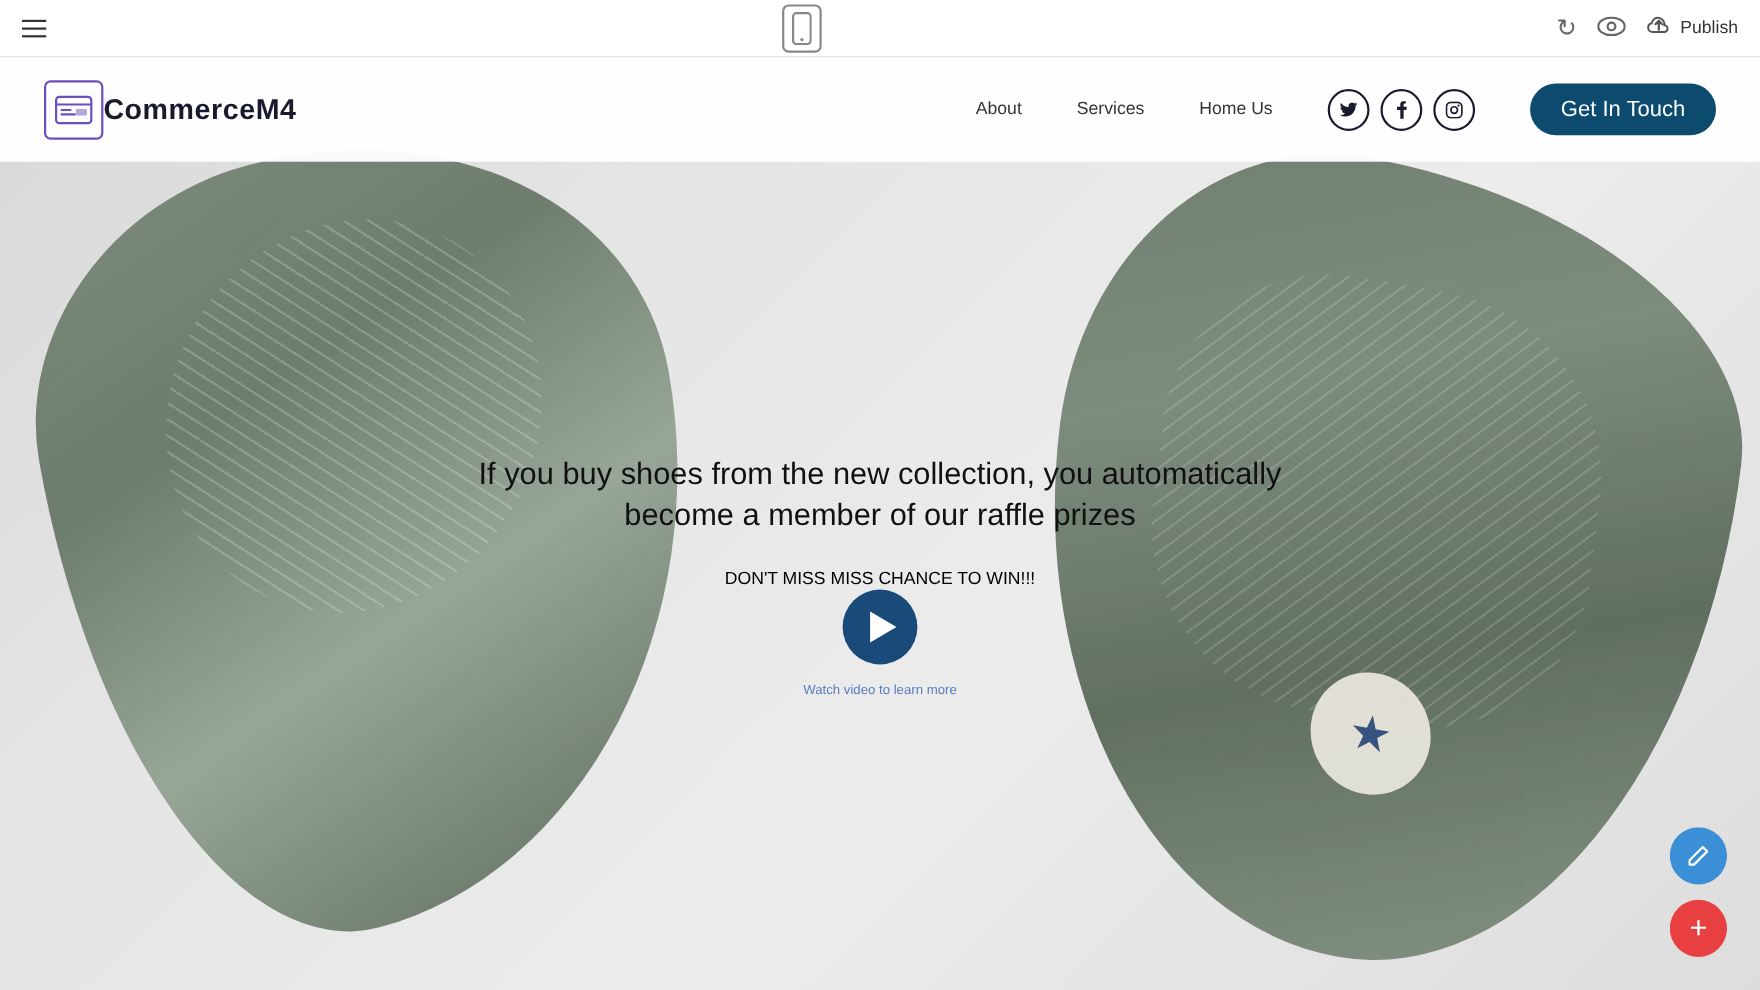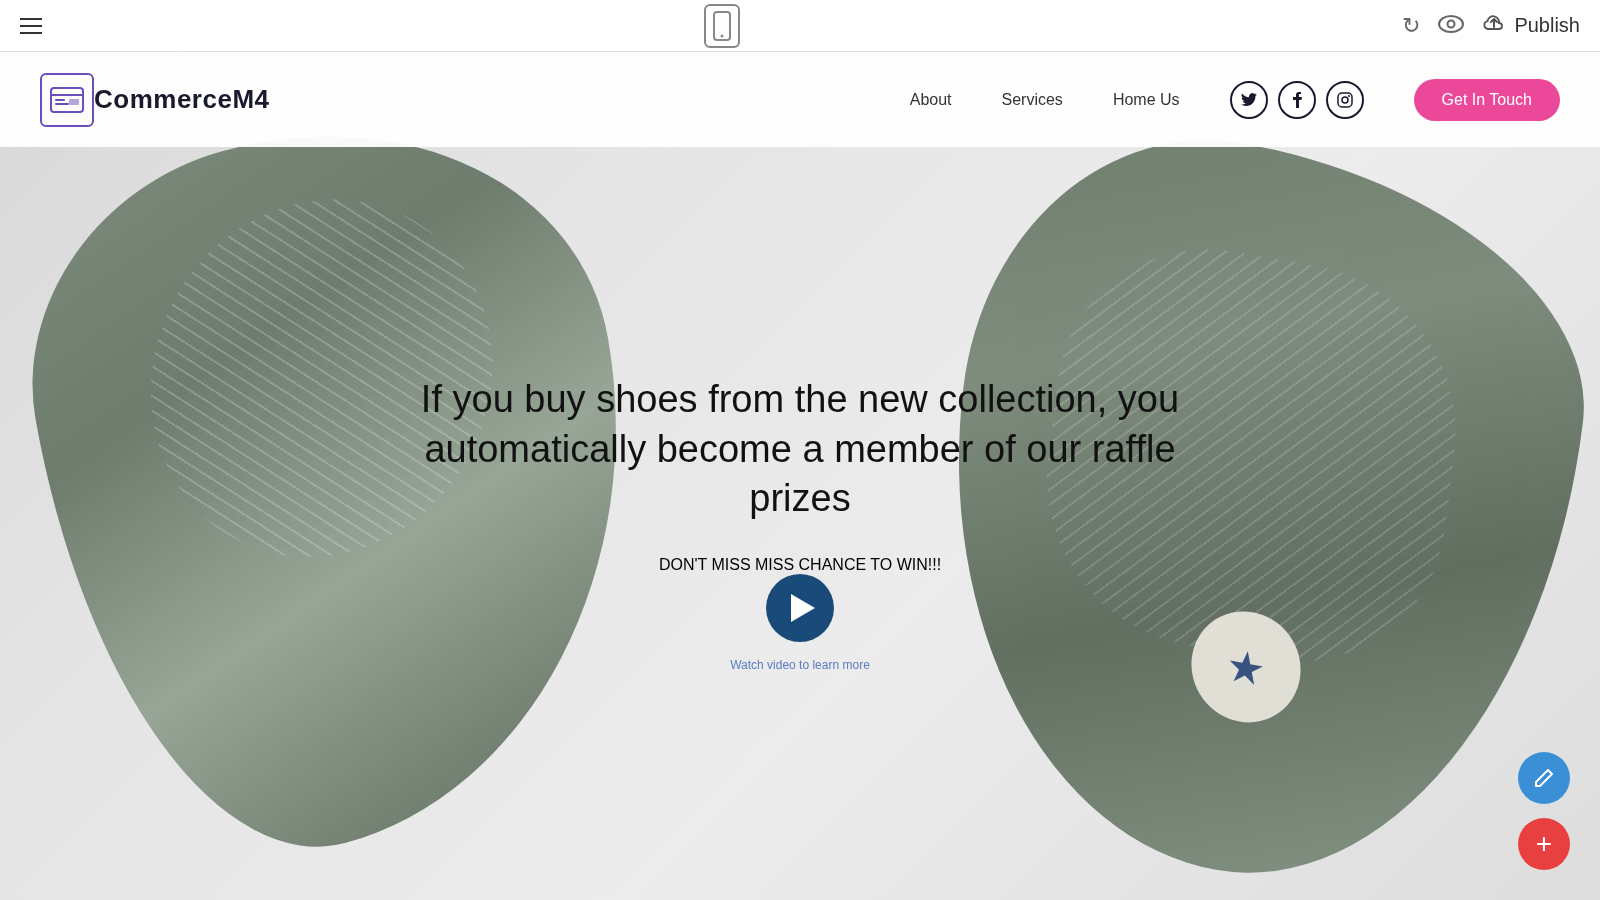--- a/index.html
+++ b/index.html
@@ -83,21 +83,21 @@
       cursor: pointer;
     }
 
     .publish-btn {
       display: flex;
       align-items: center;
       gap: 8px;
       background: none;
       border: none;
       cursor: pointer;
-      font-size: 20px;
+      font-size: 16px;
       color: #333;
       font-weight: 500;
     }
 
     .cloud-icon {
       font-size: 18px;
       color: #555;
     }
 
     
@@ -186,26 +186,26 @@
       display: flex;
       align-items: center;
       justify-content: center;
       cursor: pointer;
       font-size: 14px;
       color: #1a1a2e;
       font-weight: bold;
     }
 
     .get-in-touch-btn {
-      background: #ec4899;
+      background: #0c4a6e;
       color: white;
       border: none;
       border-radius: 25px;
       padding: 12px 28px;
-      font-size: 16px;
+      font-size: 20px;
       font-weight: 500;
       cursor: pointer;
       white-space: nowrap;
       text-align: right;
     }
 
     
     .hero-section {
       position: absolute;
       top: 0;
@@ -315,21 +315,21 @@
       display: flex;
       flex-direction: column;
       align-items: center;
       justify-content: center;
       text-align: center;
       z-index: 10;
       padding: 95px 0 0 0;
     }
 
     .hero-headline {
-      font-size: 38px;
+      font-size: 28px;
       font-weight: 400;
       color: #111;
       line-height: 1.3;
       max-width: 760px;
       margin-bottom: 32px;
       text-align: center;
     }
 
     .play-button {
       width: 68px;

